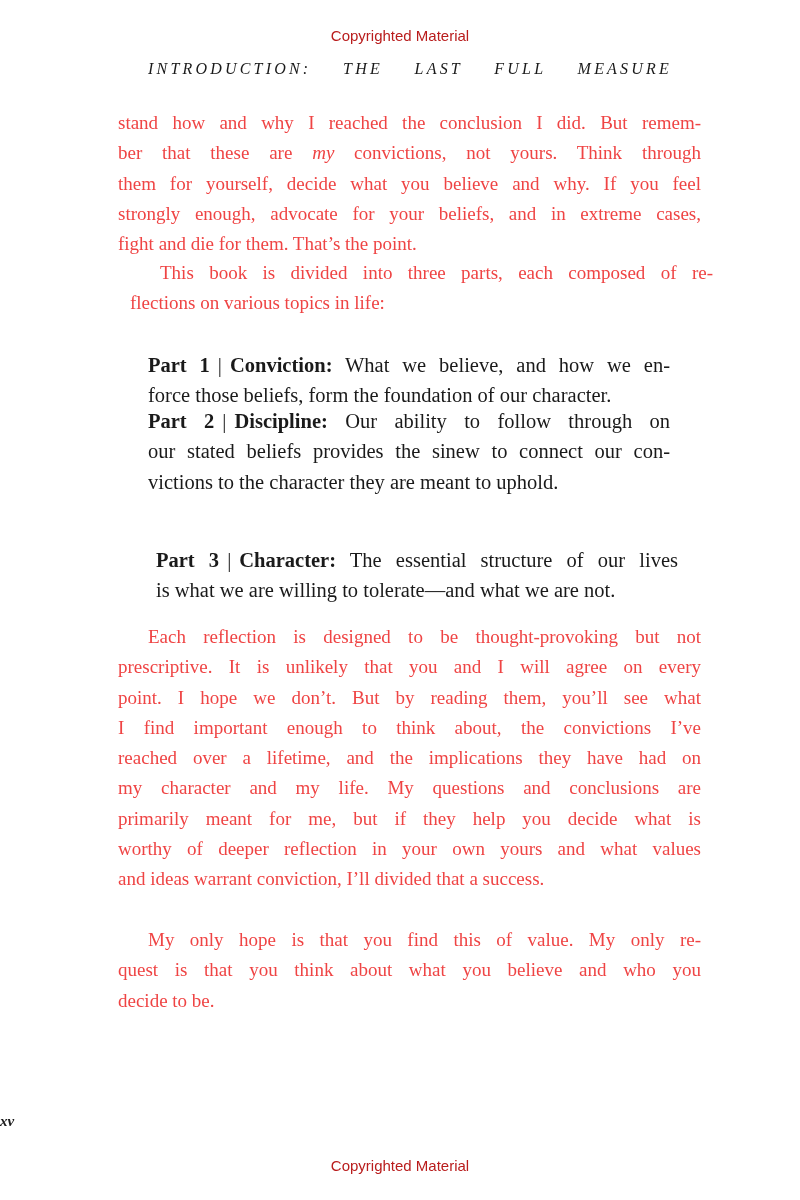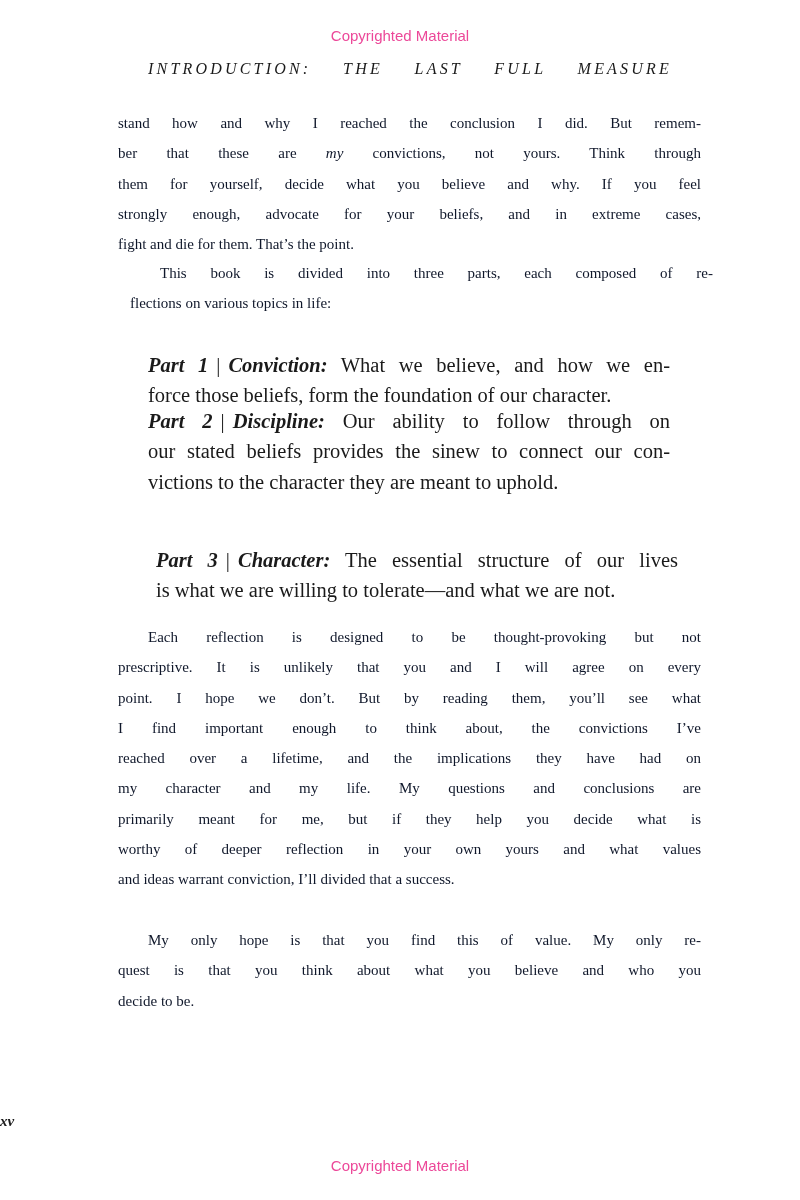--- a/index.html
+++ b/index.html
@@ -15,44 +15,44 @@
       color: #1a1a1a;
       font-family: "Liberation Serif", "DejaVu Serif", serif;
     }
     .copyright {
       position: absolute;
       left: 0;
       width: 800px;
       text-align: center;
       font-family: "Liberation Sans", "DejaVu Sans", sans-serif;
       font-size: 15px;
-      color: #ec4899;
+      color: #b91c1c;
     }
     .copyright.top { top: 27px; }
     .copyright.bottom { top: 1157px; }
     .running-head {
       position: absolute;
       top: 60px;
       left: 148px;
       width: 524px;
       text-align: justify;
       text-align-last: justify;
       font-size: 16px;
       letter-spacing: 3.2px;
       color: #1a1a1a;
       white-space: nowrap;
       font-style: italic;
     }
     .body-text {
       position: absolute;
       left: 118px;
       width: 583px;
-      font-size: 15px;
+      font-size: 19px;
       line-height: 30.3px;
-      color: #0f172a;
+      color: #ef4444;
     }
     .line {
       display: block;
       text-align: justify;
       text-align-last: justify;
       white-space: nowrap;
       height: 30.3px;
     }
     .line.last {
       text-align-last: left;
@@ -64,21 +64,20 @@
       position: absolute;
       left: 148px;
       width: 522px;
       font-size: 20.5px;
       line-height: 30.3px;
     }
     .part1 { top: 350px; }
     .part2 { top: 406px; }
     .part3 { top: 545px; margin-left: 8px; }
     .part-label {
-      font-style: italic;
       font-weight: bold;
     }
     .sep {
       display: inline-block;
       padding: 0 8px;
     }
     .p3 { top: 622px; }
     .p4 { top: 925px; }
     em.emph { font-style: italic; }
     .folio {

